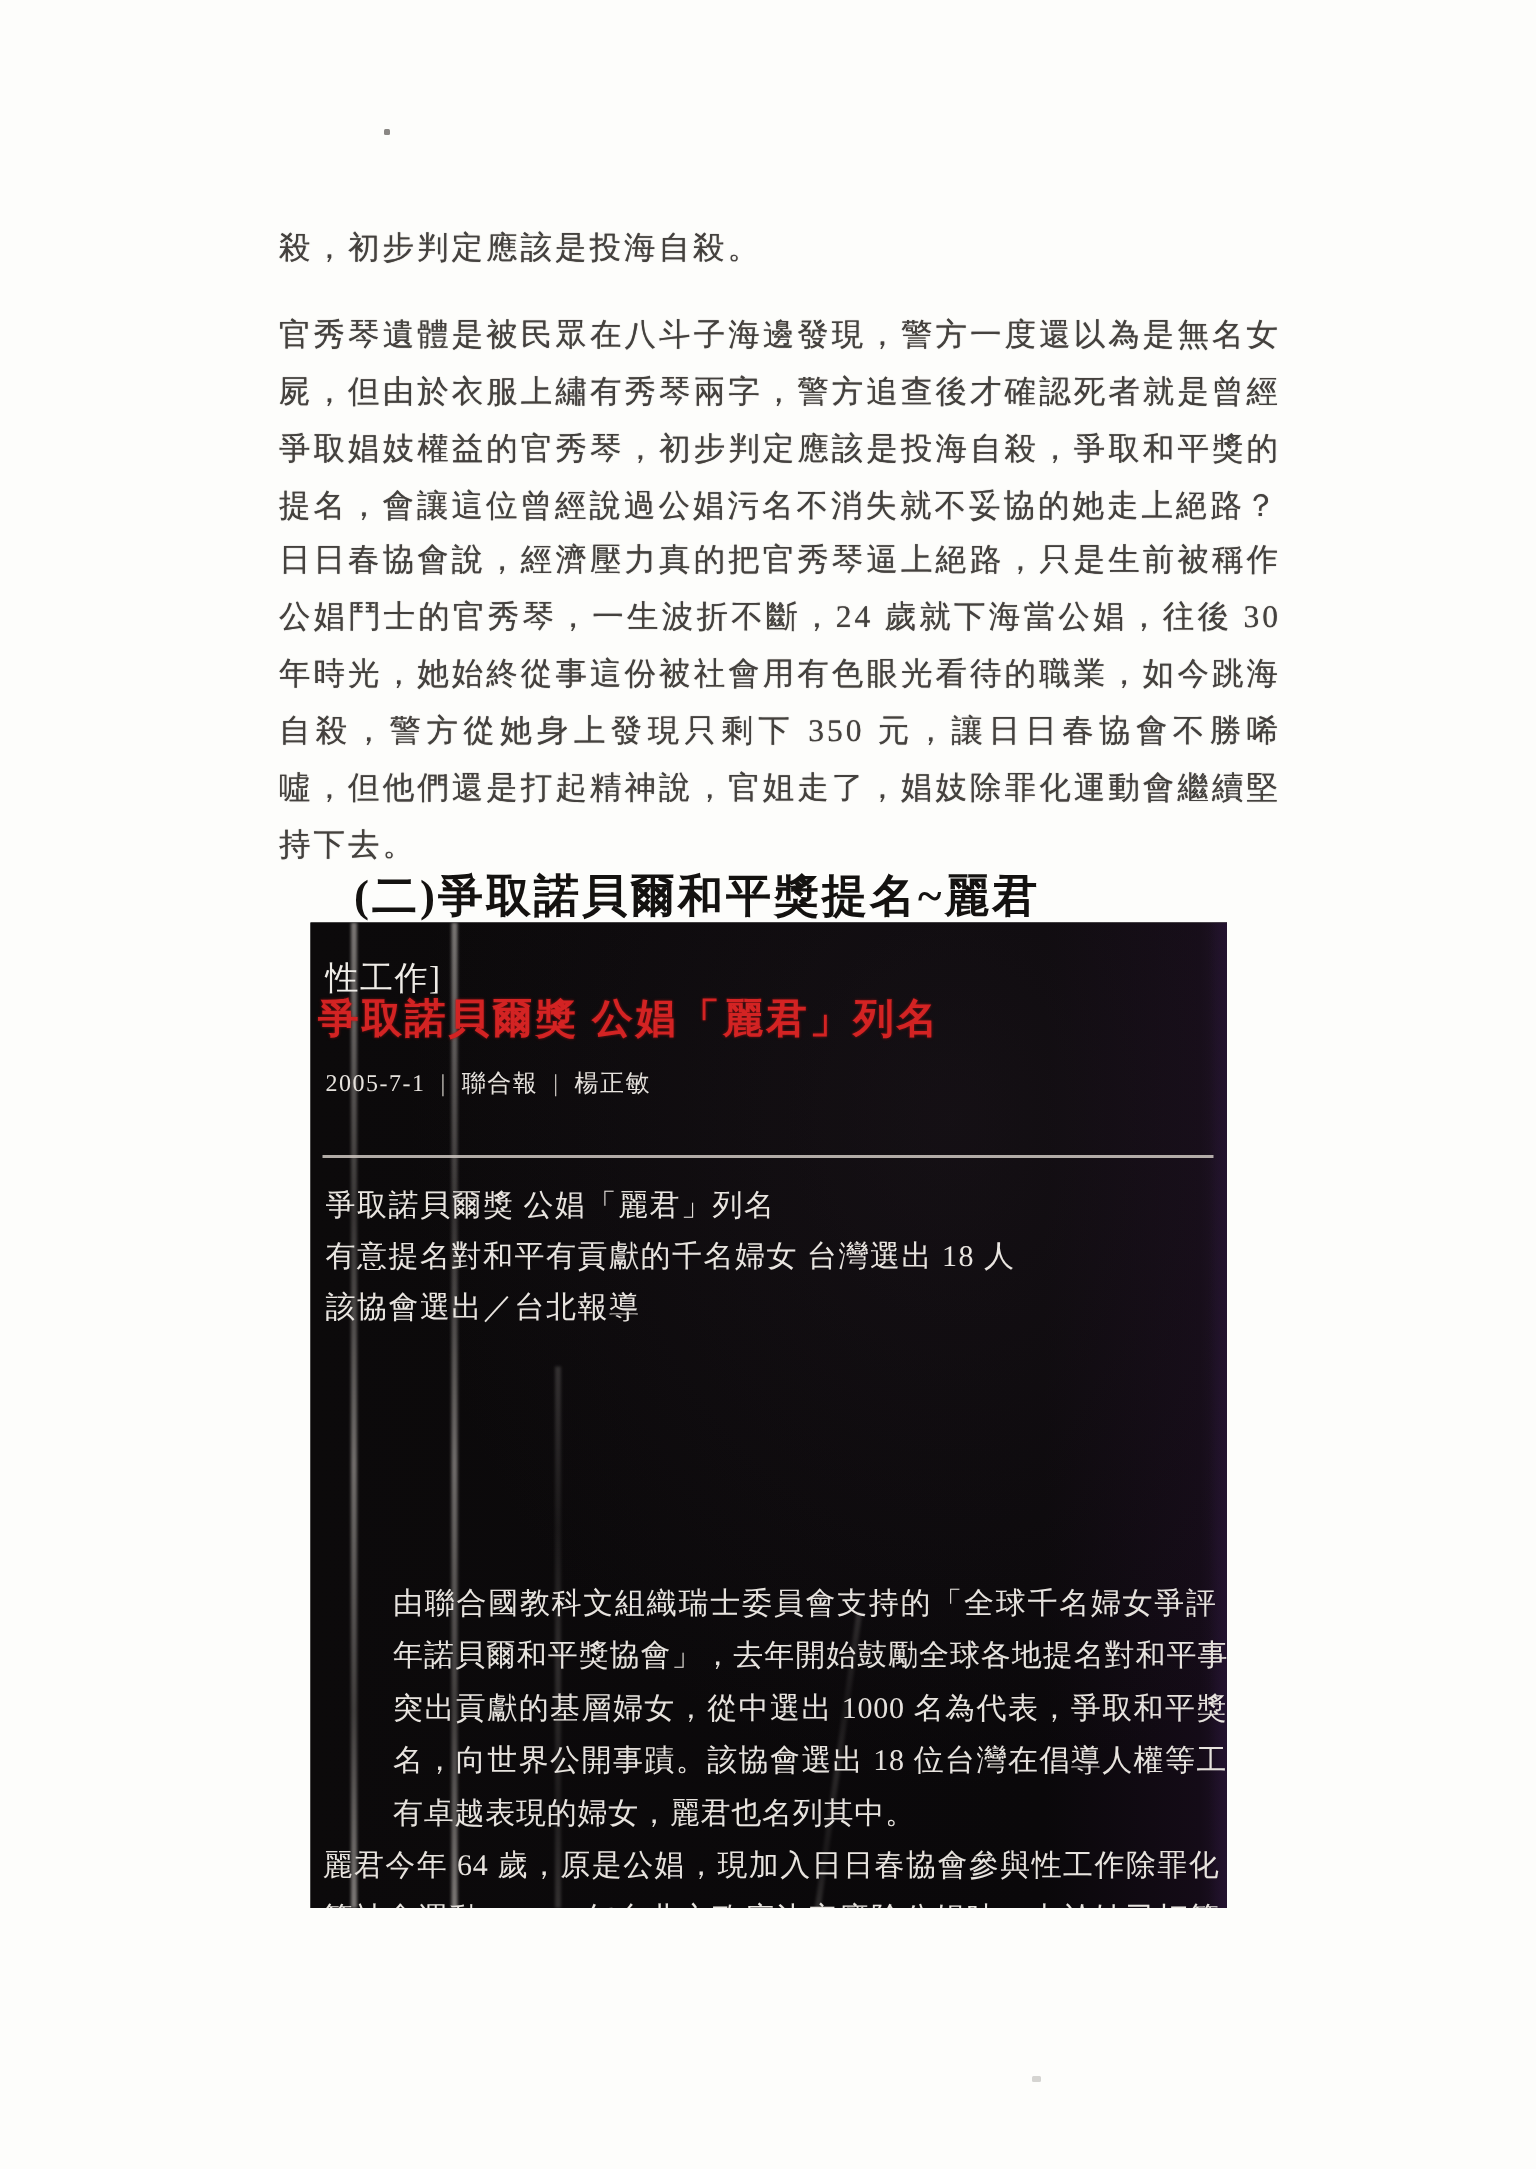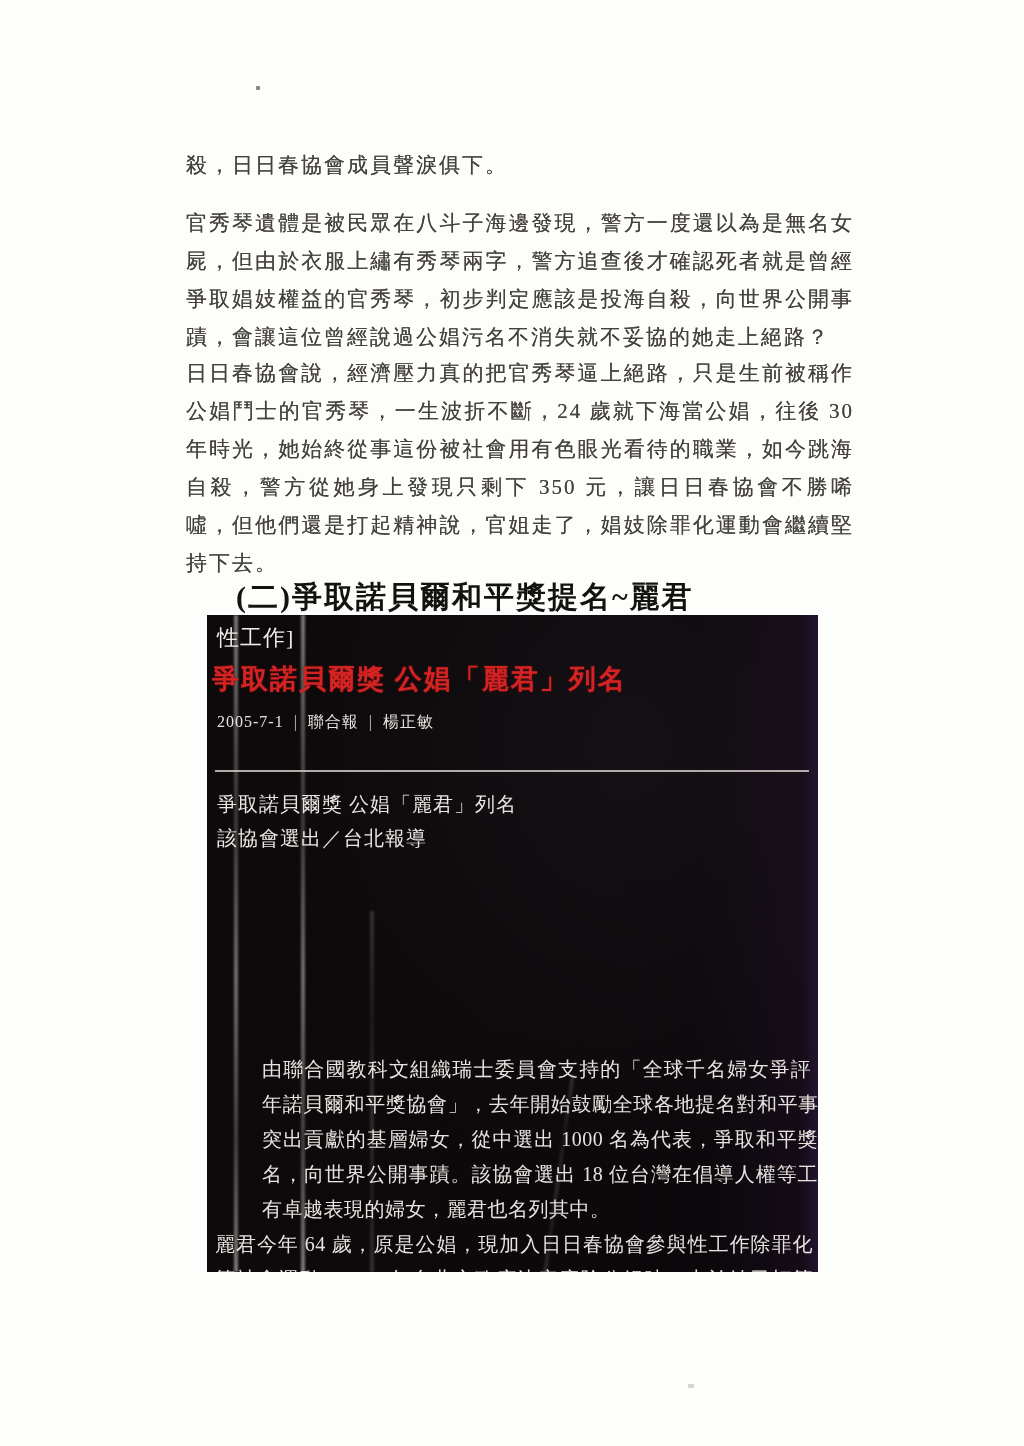--- a/index.html
+++ b/index.html
@@ -36,21 +36,21 @@
     left:207px;top:615px;
     width:611px;height:657px;
     background:
       radial-gradient(ellipse at 70% 20%, rgba(40,30,40,.35), rgba(0,0,0,0) 60%),
       linear-gradient(90deg,#0c0a0b 0%,#0a080a 80%,#140b17 97%,#1e1126 100%);
     background-color:#0b090a;
     overflow:hidden;
     color:#e9e5e0;
   }
   .clip-frag{
-    position:absolute;left:10px;top:8px;
+    position:absolute;left:10px;top:22px;
     font-size:22px;letter-spacing:1px;color:#efece7;
   }
   .clip-headline{
     position:absolute;left:5px;top:46px;
     font-size:27px;font-weight:bold;letter-spacing:2px;
     color:#d32323;
     text-shadow:0 0 2px rgba(160,20,20,.8);
     white-space:nowrap;
   }
   .clip-dateline{
@@ -103,23 +103,23 @@
   .speck.s2{left:688px;top:1384px;width:6px;height:4px;opacity:.35;}
 </style>
 </head>
 <body>
 
 <div class="page">
 
   <div class="speck s1"></div>
   <div class="speck s2"></div>
 
-  <p class="bodytext" style="top:125px">殺，日日春協會成員聲淚俱下。</p>
+  <p class="bodytext" style="top:125px">殺，初步判定應該是投海自殺。</p>
 
-  <p class="bodytext" style="top:183px">官秀琴遺體是被民眾在八斗子海邊發現，警方一度還以為是無名女屍，但由於衣服上繡有秀琴兩字，警方追查後才確認死者就是曾經爭取娼妓權益的官秀琴，初步判定應該是投海自殺，向世界公開事蹟，會讓這位曾經說過公娼污名不消失就不妥協的她走上絕路？</p>
+  <p class="bodytext" style="top:183px">官秀琴遺體是被民眾在八斗子海邊發現，警方一度還以為是無名女屍，但由於衣服上繡有秀琴兩字，警方追查後才確認死者就是曾經爭取娼妓權益的官秀琴，初步判定應該是投海自殺，爭取和平獎的提名，會讓這位曾經說過公娼污名不消失就不妥協的她走上絕路？</p>
 
   <p class="bodytext" style="top:333px">日日春協會說，經濟壓力真的把官秀琴逼上絕路，只是生前被稱作公娼鬥士的官秀琴，一生波折不斷，24 歲就下海當公娼，往後 30 年時光，她始終從事這份被社會用有色眼光看待的職業，如今跳海自殺，警方從她身上發現只剩下 350 元，讓日日春協會不勝唏噓，但他們還是打起精神說，官姐走了，娼妓除罪化運動會繼續堅持下去。</p>
 
   <h2 class="section-heading">(二)爭取諾貝爾和平獎提名~麗君</h2>
 
   <div class="clipping">
 
     <div class="crease c1"></div>
     <div class="crease c2"></div>
     <div class="crease c3"></div>
@@ -131,20 +131,21 @@
     <div class="clip-headline">爭取諾貝爾獎 公娼「麗君」列名</div>
 
     <div class="clip-dateline">
       <span>2005-7-1</span><span class="sep">|</span><span>聯合報</span><span class="sep">|</span><span>楊正敏</span>
     </div>
 
     <div class="clip-divider"></div>
 
     <div class="clip-subtitle">
       <div>爭取諾貝爾獎 公娼「麗君」列名</div>
+      <div>有意提名對和平有貢獻的千名婦女 台灣選出 18 人</div>
       <div>該協會選出／台北報導</div>
     </div>
 
 
     <p class="clip-para p2">由聯合國教科文組織瑞士委員會支持的「全球千名婦女爭評 2005 年諾貝爾和平獎協會」，去年開始鼓勵全球各地提名對和平事業有突出貢獻的基層婦女，從中選出 1000 名為代表，爭取和平獎的提名，向世界公開事蹟。該協會選出 18 位台灣在倡導人權等工作上有卓越表現的婦女，麗君也名列其中。</p>
 
     <p class="clip-para p3">麗君今年 64 歲，原是公娼，現加入日日春協會參與性工作除罪化等社會運動。1997 年台北市政府決定廢除公娼時，由於她已打算再做</p>
 
   </div>
 

